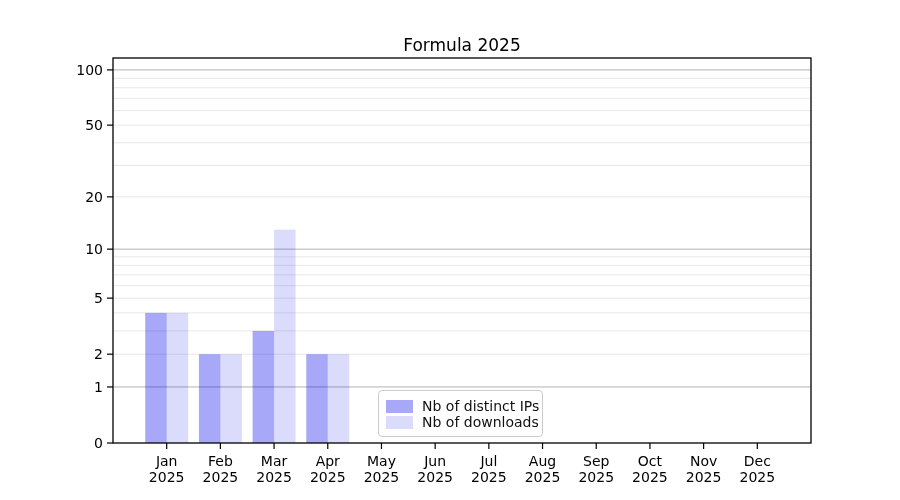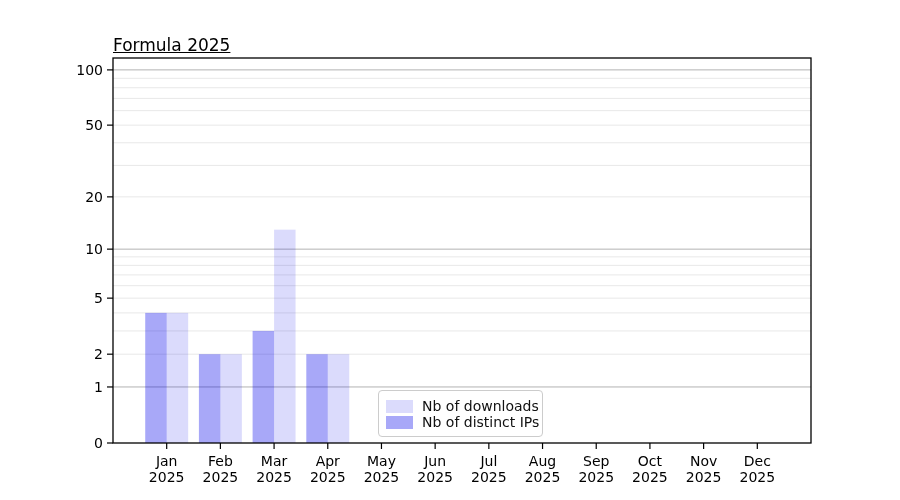--- a/index.html
+++ b/index.html
@@ -15,24 +15,23 @@
     position: relative;
     width: 900px;
     height: 500px;
     background: #ffffff;
   }
   #chart-title {
     position: absolute;
     left: 113px;
     width: 698px;
     top: 35px;
-    text-align: left;
+    text-align: center;
     font-size: 17px;
     color: #000000;
-    text-decoration: underline;
   }
   #chart-svg {
     position: absolute;
     left: 0;
     top: 0;
   }
   #legend-box {
     position: absolute;
     left: 378px;
     top: 390px;
@@ -151,21 +150,21 @@
       <text x="649.9230769230769" y="482" text-anchor="middle">2025</text>
       <line x1="703.6153846153846" x2="703.6153846153846" y1="443" y2="449" stroke="#000000" stroke-width="1.2"></line>
       <text x="703.6153846153846" y="466" text-anchor="middle">Nov</text>
       <text x="703.6153846153846" y="482" text-anchor="middle">2025</text>
       <line x1="757.3076923076924" x2="757.3076923076924" y1="443" y2="449" stroke="#000000" stroke-width="1.2"></line>
       <text x="757.3076923076924" y="466" text-anchor="middle">Dec</text>
       <text x="757.3076923076924" y="482" text-anchor="middle">2025</text>
     </svg>
   <div id="legend-box">
       <div class="legend-row">
+        <span class="legend-swatch" style="background: rgba(0, 0, 235, 0.34);"></span>
+        <span class="legend-label">Nb of distinct IPs</span>
+      </div>
+      <div class="legend-row">
         <span class="legend-swatch" style="background: rgba(0, 0, 235, 0.14);"></span>
         <span class="legend-label">Nb of downloads</span>
-      </div>
-      <div class="legend-row">
-        <span class="legend-swatch" style="background: rgba(0, 0, 235, 0.34);"></span>
-        <span class="legend-label">Nb of distinct IPs</span>
       </div>
     </div>
 </div>
 
 </body></html>

